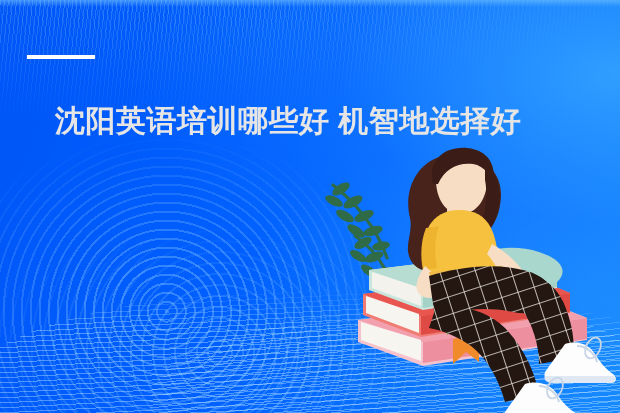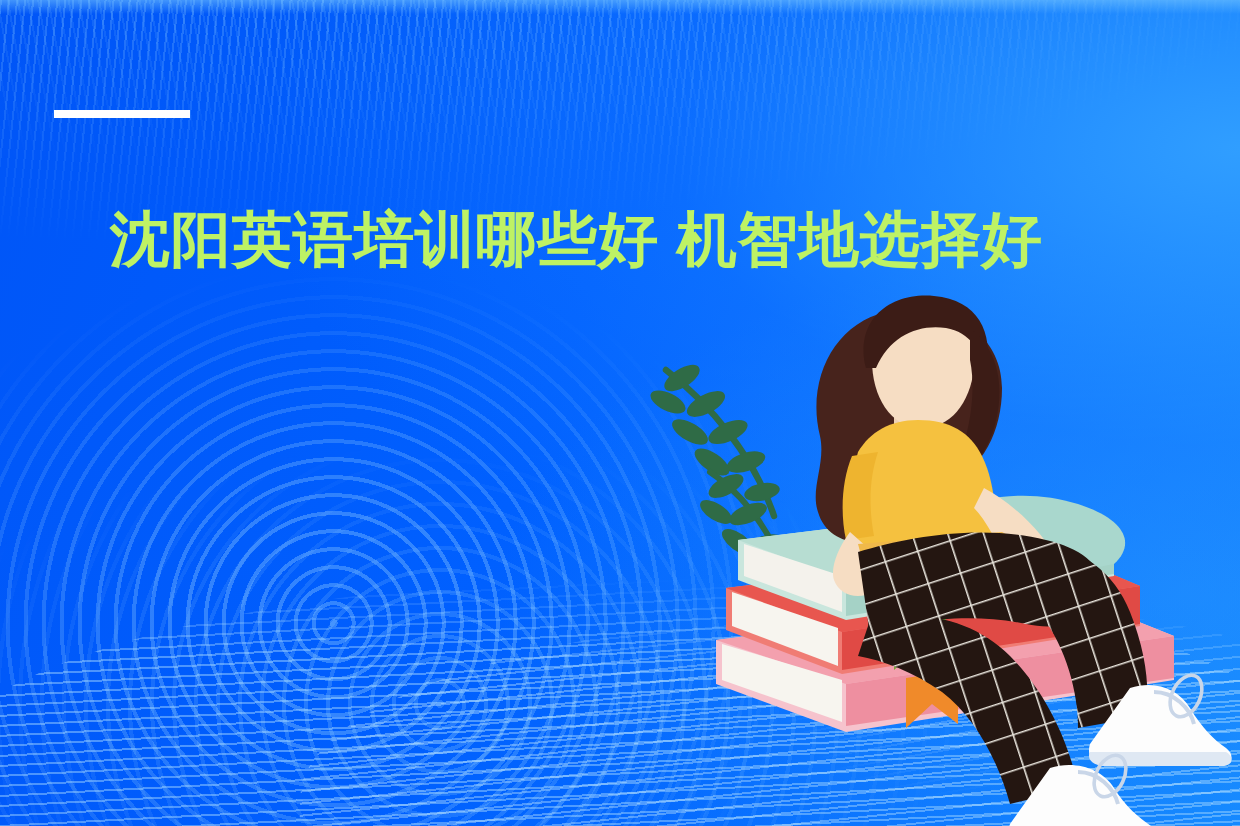--- a/index.html
+++ b/index.html
@@ -82,21 +82,21 @@
   }
 
   
   #divider{
     position:absolute;left:27px;top:55px;width:68px;height:4px;
     background:#ffffff;
   }
   
   #headline{
     position:absolute;left:55px;top:101px;width:540px;
-    color:#bef264;font-size:30px;font-weight:bold;letter-spacing:.5px;
+    color:#e5e5e5;font-size:30px;font-weight:bold;letter-spacing:.5px;
     line-height:40px;white-space:nowrap;
   }
   
   #illustration{position:absolute;left:325px;top:140px;width:295px;height:273px;}
   #illustration svg{display:block;width:100%;height:100%;}
 </style>
 </head>
 <body>
 
 <div id="banner">

